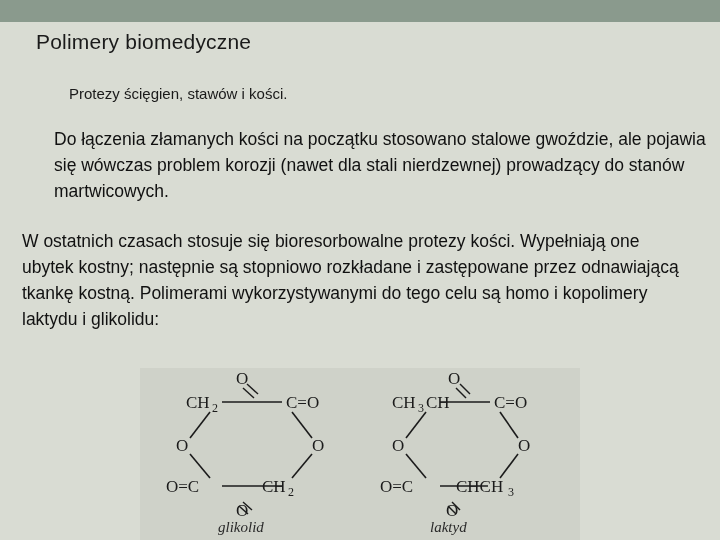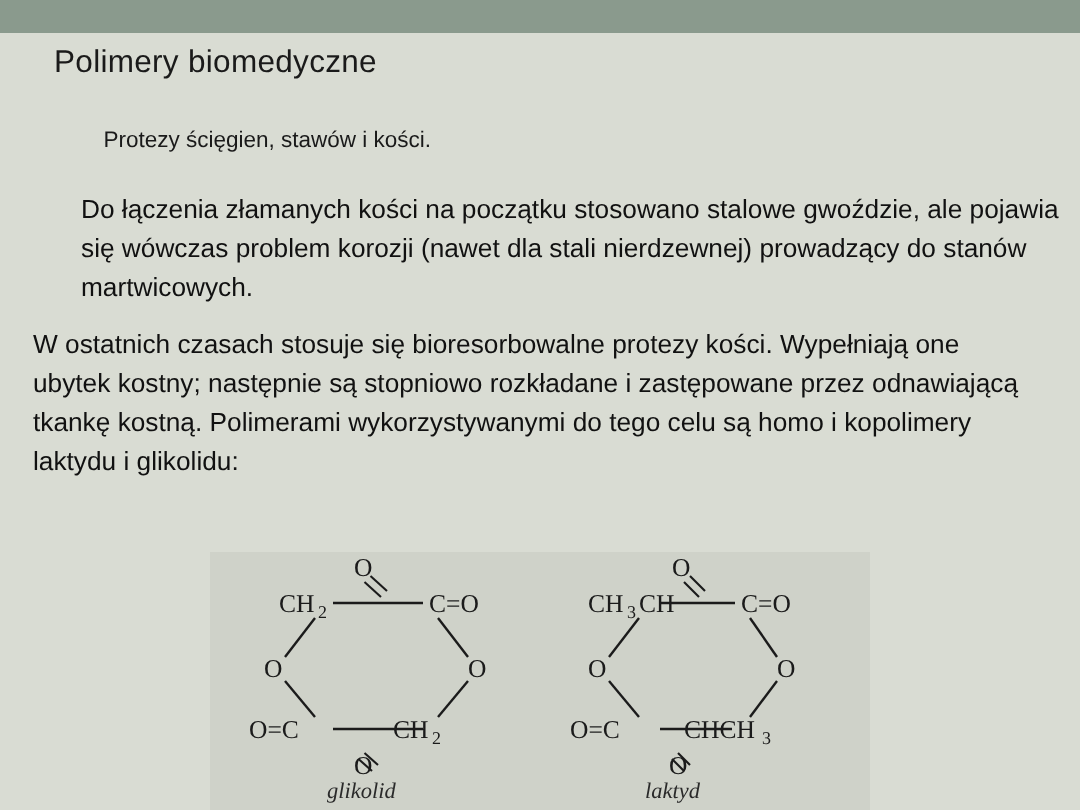--- a/index.html
+++ b/index.html
@@ -46,21 +46,21 @@
   }
   .para {
     position: absolute;
     left: 22px;
     font-size: 17.5px;
     color: #111;
     line-height: 26px;
     width: 670px;
   }
   .para-1 { top: 126px; margin-left: 32px; }
-  .para-2 { top: 216px; }
+  .para-2 { top: 228px; }
   .figure {
     position: absolute;
     left: 140px;
     top: 368px;
     width: 440px;
     height: 172px;
     background: #cfd2c9;
     overflow: hidden;
   }
   .figure svg {

